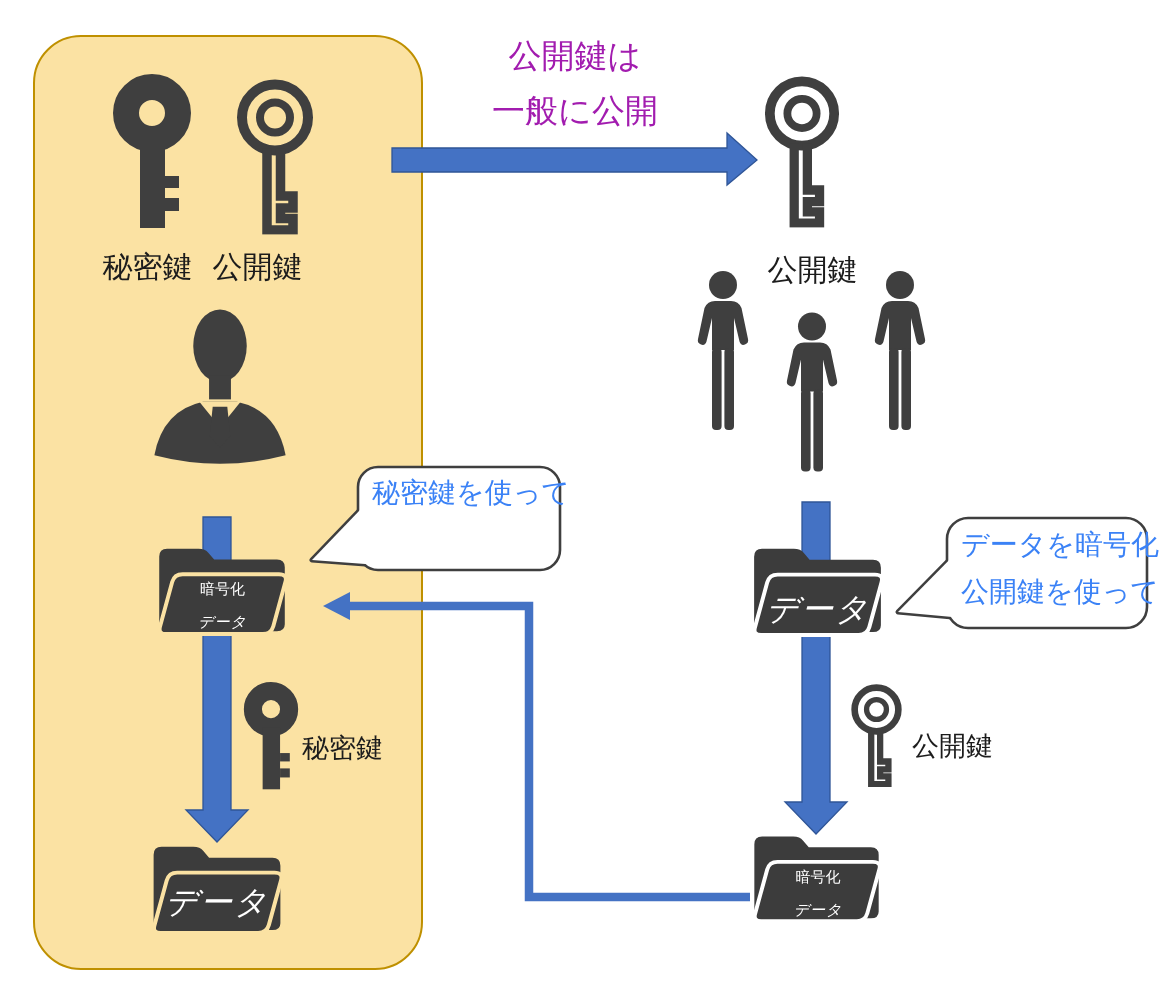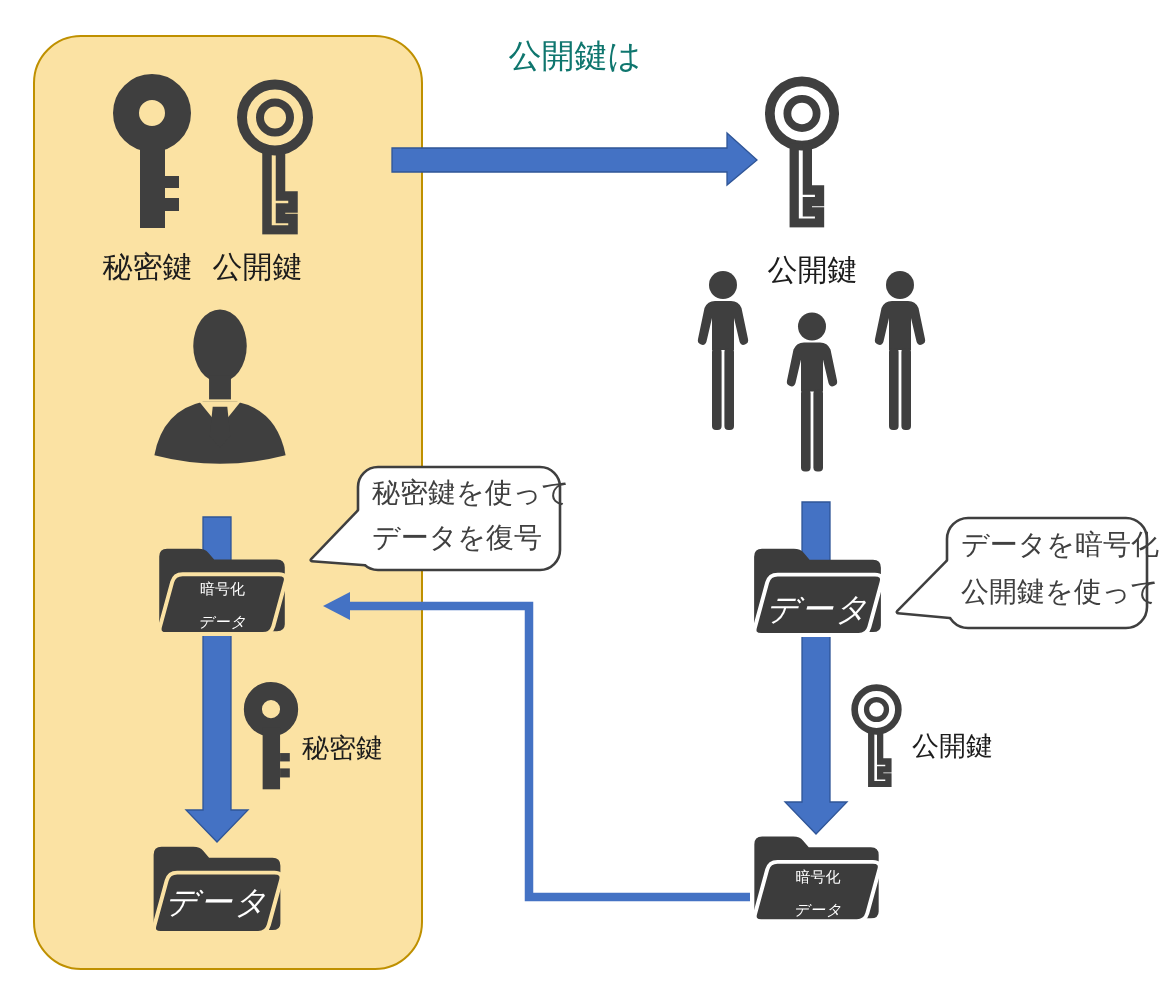--- a/index.html
+++ b/index.html
@@ -1,27 +1,27 @@
 <!DOCTYPE html>
 <html><head>
 <meta charset="utf-8">
 <style>
   html,body{margin:0;padding:0;background:#ffffff;}
   .stage{position:relative;width:1164px;height:994px;background:#ffffff;overflow:hidden;
          font-family:"Liberation Sans","DejaVu Sans",sans-serif;color:#1f1f1f;}
   .abs{position:absolute;}
   .jp{white-space:nowrap;}
-  .caption{font-size:33px;line-height:55px;text-align:center;color:#0f766e;}
+  .caption{font-size:33px;line-height:55px;text-align:center;color:#a21caf;}
   .keylabel{font-size:30px;text-align:center;color:#1c1c1c;}
   .smalllabel{font-size:27px;color:#1c1c1c;}
   .foldertext{color:#ffffff;text-align:center;}
   .foldertext.single{font-size:32px;font-style:italic;letter-spacing:2px;}
   .foldertext.dual{font-size:15px;line-height:33px;}
   .foldertext.dual .l2{font-style:italic;letter-spacing:1px;}
-  .bubbletext{font-size:28px;line-height:45px;color:#404040;}
+  .bubbletext{font-size:28px;line-height:45px;color:#3b82f6;}
   .bubbletext span{display:block;}
   .sender-box{left:33px;top:35px;width:390px;height:935px;box-sizing:border-box;
               background:#FBE2A3;border:2.5px solid #BF9000;border-radius:48px;}
   svg{display:block;}
 </style>
 </head>
 <body>
 
 <svg width="0" height="0" style="position:absolute" aria-hidden="true">
   <defs>
@@ -85,20 +85,21 @@
     </svg>
   <div class="abs keylabel jp" style="left:100px;top:247px;width:95px">秘密鍵</div>
   <div class="abs keylabel jp" style="left:210px;top:247px;width:95px">公開鍵</div>
 
   <svg class="abs" style="left:147px;top:307px;--bg:#FBE2A3" width="146" height="158" viewBox="0 0 120 130">
       <use href="#sym-businessman"></use>
     </svg>
 
   <div class="abs caption" style="left:430px;top:28px;width:290px">
     <span class="jp" style="display:block">公開鍵は</span>
+    <span class="jp" style="display:block">一般に公開</span>
   </div>
 
   <svg class="abs" style="left:763px;top:74px" width="78" height="154" viewBox="0 0 80 157">
       <use href="#sym-key-outline"></use>
     </svg>
   <div class="abs keylabel jp" style="left:760px;top:250px;width:105px">公開鍵</div>
 
   <svg class="abs" style="left:683px;top:270px" width="80" height="162" viewBox="0 0 80 162">
       <use href="#sym-person"></use>
     </svg>
@@ -145,21 +146,20 @@
     <span class="jp l2" style="display:block">データ</span>
   </div>
 
   <svg class="abs" style="left:300px;top:460px" width="266" height="116">
     <polygon points="60,50 12,100 92,106" fill="#ffffff" stroke="#3f3f3f" stroke-width="5" stroke-linejoin="round"></polygon>
     <rect x="58" y="7" width="202" height="103" rx="20" fill="#ffffff" stroke="#3f3f3f" stroke-width="2.6"></rect>
     <polygon points="60,50 12,100 92,106" fill="#ffffff"></polygon>
   </svg>
   <div class="abs bubbletext" style="left:372px;top:470px;width:180px">
     <span class="jp">秘密鍵を使って</span>
-    <span class="jp">データを復号</span>
   </div>
 
   <svg class="abs" style="left:885px;top:505px" width="275" height="130">
     <polygon points="77,42 13,107 122,117" fill="#ffffff" stroke="#3f3f3f" stroke-width="5" stroke-linejoin="round"></polygon>
     <rect x="62" y="13" width="200" height="110" rx="21" fill="#ffffff" stroke="#3f3f3f" stroke-width="2.6"></rect>
     <polygon points="77,42 13,107 122,117" fill="#ffffff"></polygon>
   </svg>
   <div class="abs bubbletext" style="left:961px;top:521px;width:180px;line-height:47px">
     <span class="jp">データを暗号化</span>
     <span class="jp">公開鍵を使って</span>

